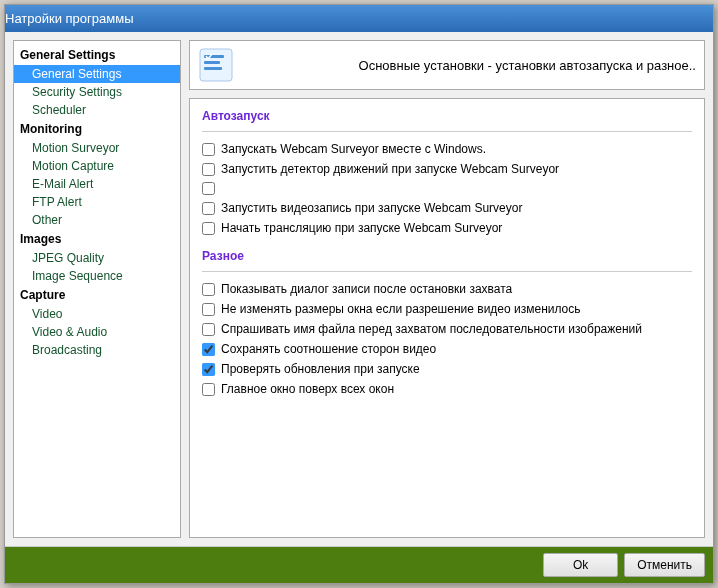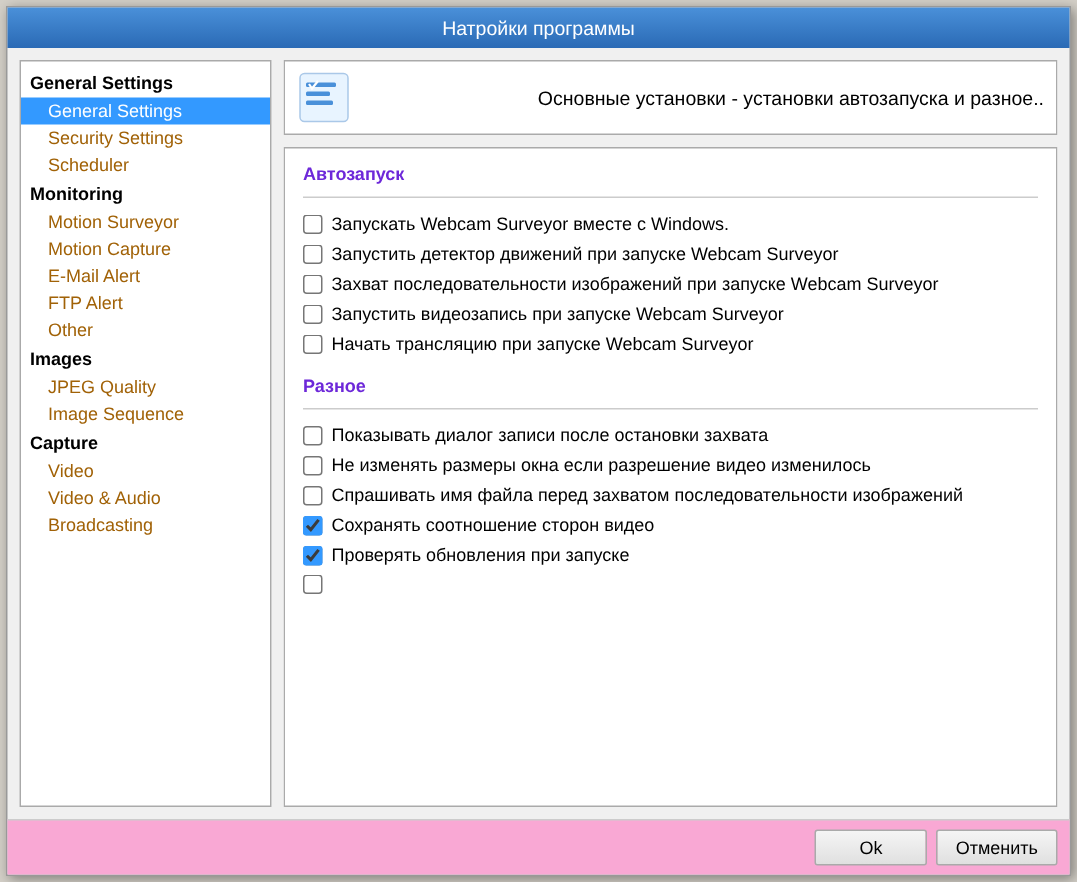--- a/index.html
+++ b/index.html
@@ -19,21 +19,21 @@
       height: 580px;
       background: #f0f0f0;
       border: 1px solid #999;
       box-shadow: 2px 2px 8px rgba(0,0,0,0.4);
       display: flex;
       flex-direction: column;
     }
     .title-bar {
       background: linear-gradient(to bottom, #4a90d9, #2a6ab5);
       color: white;
-      text-align: center;
+      text-align: left;
       padding: 6px 0;
       font-size: 13px;
       font-weight: normal;
       flex-shrink: 0;
     }
     .content-area {
       display: flex;
       flex: 1;
       overflow: hidden;
       padding: 8px;
@@ -50,21 +50,21 @@
     .sidebar-group-label {
       padding: 3px 6px;
       font-weight: bold;
       font-size: 12px;
       color: #000;
       cursor: default;
     }
     .sidebar-item {
       padding: 2px 6px 2px 18px;
       font-size: 12px;
-      color: #a16207;
+      color: #14532d;
       cursor: pointer;
       white-space: nowrap;
     }
     .sidebar-item.selected {
       background: #3399ff;
       color: white;
     }
     .main-panel {
       flex: 1;
       display: flex;
@@ -124,21 +124,21 @@
     .misc-section {
       margin-top: 14px;
     }
     .footer {
       display: flex;
       justify-content: flex-end;
       align-items: center;
       padding: 6px 8px;
       gap: 6px;
       flex-shrink: 0;
-      background: #f9a8d4;
+      background: #4d7c0f;
       border-top: 1px solid #ccc;
     }
     .footer-btn {
       min-width: 75px;
       padding: 4px 12px;
       background: linear-gradient(to bottom, #f5f5f5, #e0e0e0);
       border: 1px solid #aaa;
       font-size: 12px;
       cursor: pointer;
       border-radius: 2px;
@@ -203,21 +203,20 @@
             <div class="checkbox-row">
               <input type="checkbox" style="">
               <span>Запускать Webcam Surveyor вместе с Windows.</span>
             </div>
             <div class="checkbox-row">
               <input type="checkbox" style="">
               <span>Запустить детектор движений при запуске Webcam Surveyor</span>
             </div>
             <div class="checkbox-row">
               <input type="checkbox" style="">
-              <span>Захват последовательности изображений при запуске Webcam Surveyor</span>
             </div>
             <div class="checkbox-row">
               <input type="checkbox" style="">
               <span>Запустить видеозапись при запуске Webcam Surveyor</span>
             </div>
             <div class="checkbox-row">
               <input type="checkbox" style="">
               <span>Начать трансляцию при запуске Webcam Surveyor</span>
             </div>
           </div>
@@ -241,20 +240,21 @@
               <div class="checkbox-row">
                 <input type="checkbox" checked="" style="">
                 <span>Сохранять соотношение сторон видео</span>
               </div>
               <div class="checkbox-row">
                 <input type="checkbox" checked="" style="">
                 <span>Проверять обновления при запуске</span>
               </div>
               <div class="checkbox-row">
                 <input type="checkbox" style="">
+                <span>Главное окно поверх всех окон</span>
               </div>
             </div>
         </div>
       </div>
     </div>
   </div>
 
   <div class="footer">
     <button class="footer-btn">Ok</button>
     <button class="footer-btn">Отменить</button>

